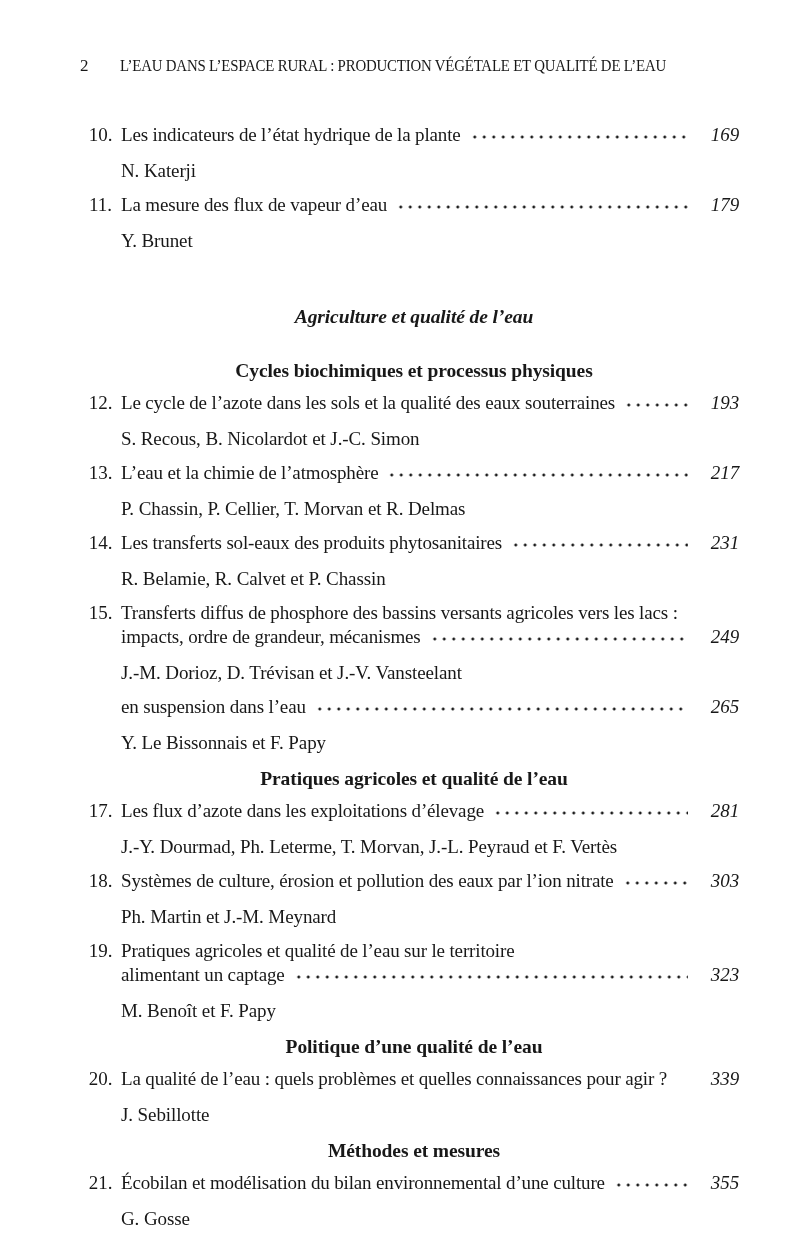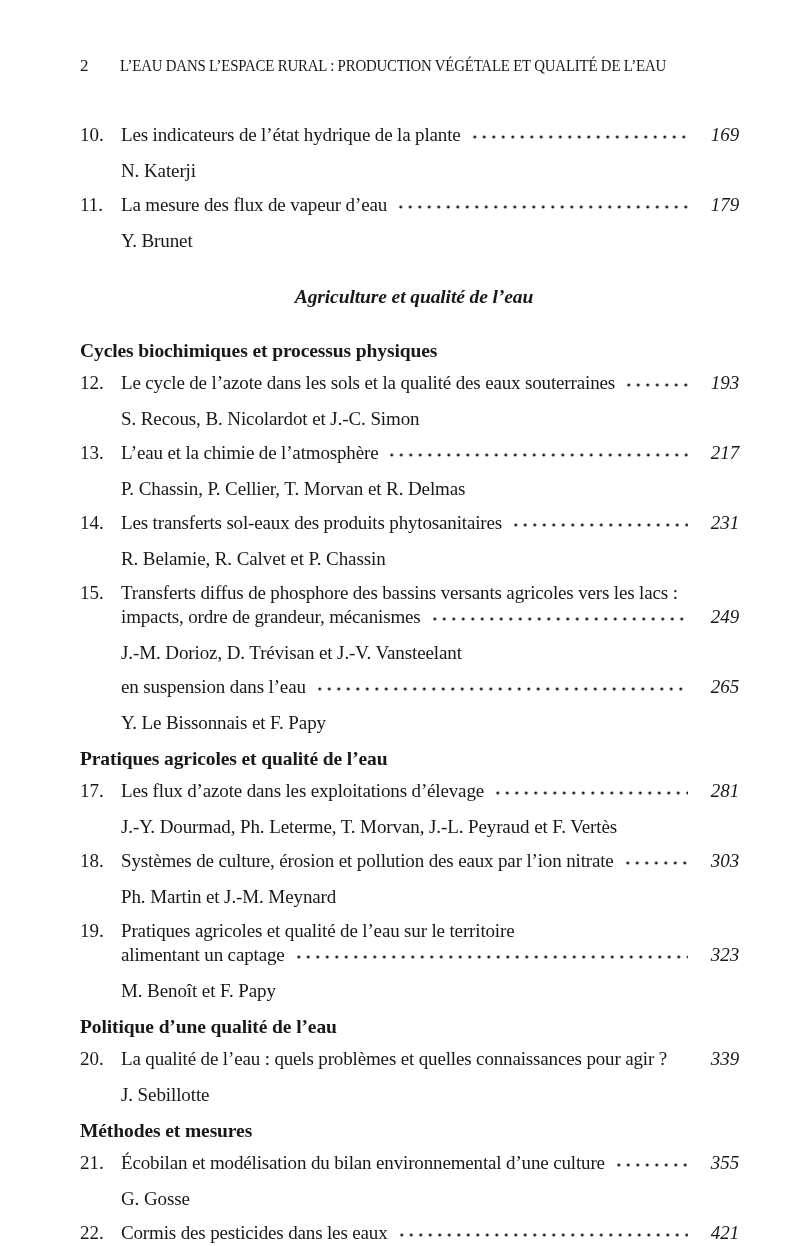--- a/index.html
+++ b/index.html
@@ -27,21 +27,21 @@
   .folio { flex: 0 0 40px; font-size: 17px; }
   .running-head {
     font-size: 16.5px;
     letter-spacing: -0.2px;
     transform: scaleX(0.9);
     transform-origin: left center;
   }
   
   .entry { margin-bottom: 10px; }
   .line { display: flex; align-items: flex-end; line-height: 24px; }
-  .num { flex: 0 0 41px; }
+  .num { flex: 0 0 41px; text-align: center; }
   .title { white-space: nowrap; letter-spacing: -0.15px; flex: 0 1 auto; min-width: 0; }
   .leader {
     flex: 1 1 auto;
     min-width: 10px;
     height: 24px;
     margin: 0 14px 0 7px;
     background-image: radial-gradient(circle, #1c1c1c 1.35px, transparent 1.6px);
     background-repeat: repeat-x;
     background-position: left 2px bottom 6px;
     background-size: 9.5px 9.5px;
@@ -51,28 +51,29 @@
   .authors-line { margin-top: 0; }
   .authors { letter-spacing: -0.1px; margin-top: 12px; }
   
   .part-title {
     font-weight: bold;
     font-style: italic;
     text-align: center;
     font-size: 19.5px;
     letter-spacing: -0.1px;
     line-height: 24px;
-    margin: 32px 0 30px 0;
+    margin: 52px 0 30px 0;
   }
   .group-heading {
     font-weight: bold;
     font-size: 19.5px;
     letter-spacing: -0.1px;
     line-height: 24px;
     margin: 12px 0 8px 0;
+    text-align: center;
   }
 </style>
 </head>
 <body>
 
 <div class="page">
 
   <div class="running-header">
     <span class="folio">2</span>
     <span class="running-head">L’EAU DANS L’ESPACE RURAL : PRODUCTION VÉGÉTALE ET QUALITÉ DE L’EAU</span>

